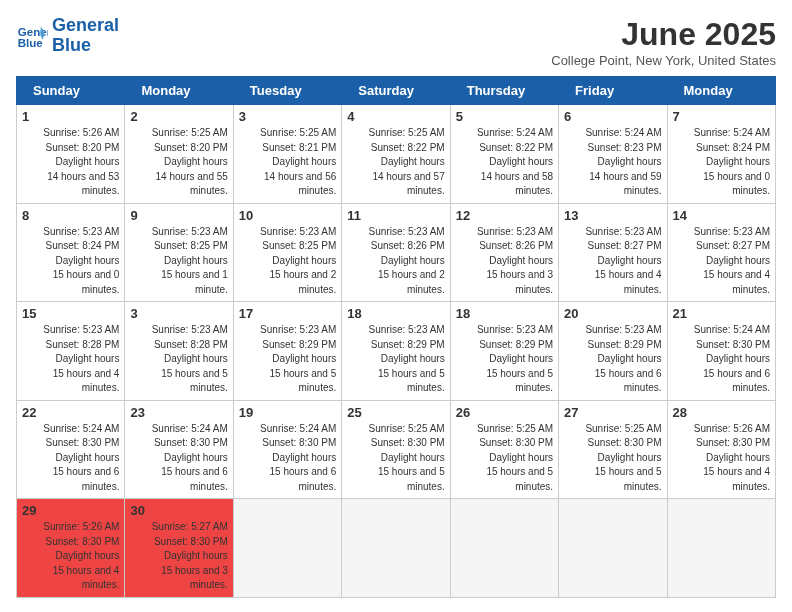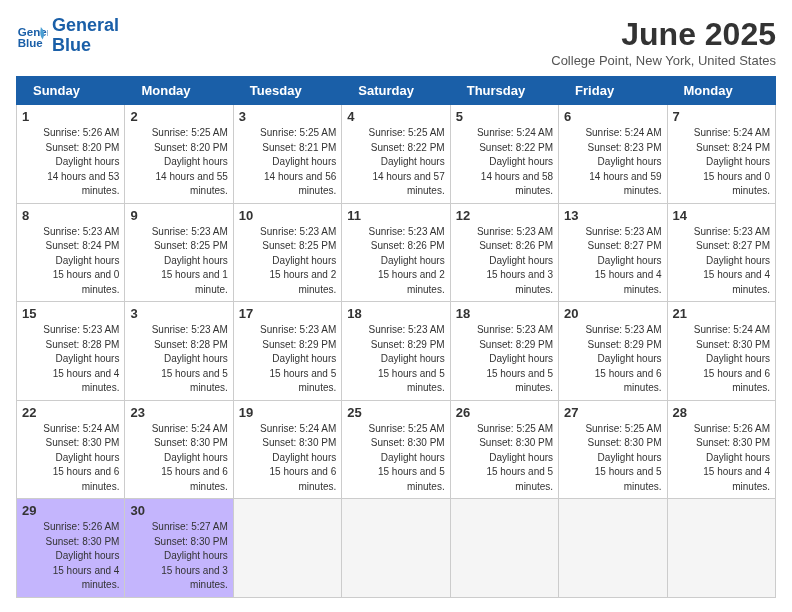--- a/index.html
+++ b/index.html
@@ -65,21 +65,21 @@
       border: 1px solid #ccc;
       vertical-align: top;
       padding: 4px 5px;
       width: 108px;
       min-height: 80px;
       font-size: 10.5px;
       color: #333;
       background: #fff;
     }
     .calendar tr:last-child td {
-      background: #c4b5fd;
+      background: #ef4444;
     }
     .day-num {
       font-size: 13px;
       font-weight: bold;
       display: block;
       margin-bottom: 2px;
     }
     .day-info {
       font-size: 10px;
       line-height: 1.45;

